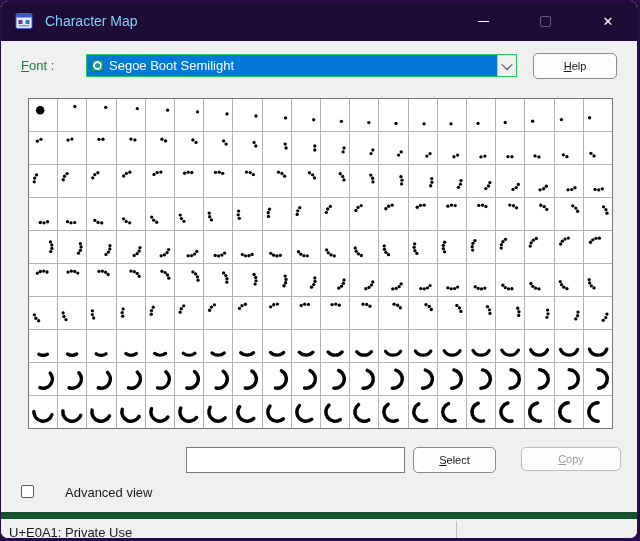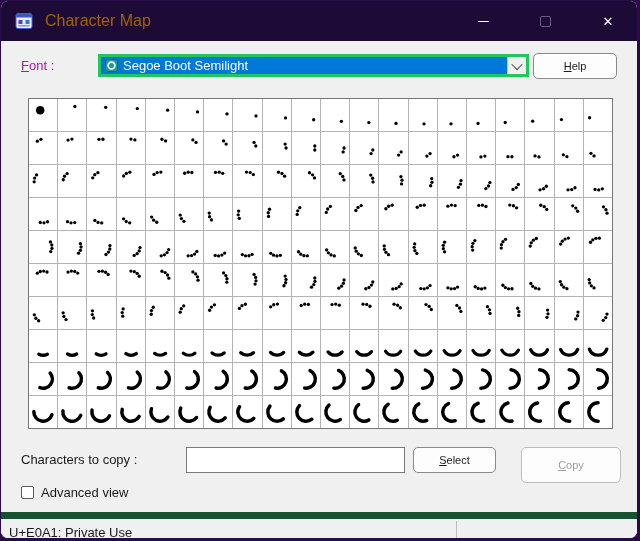--- a/index.html
+++ b/index.html
@@ -13,37 +13,37 @@
     position:relative;width:638px;height:539px;
     background:#f0f0f0;border:1px solid #2a0b49;border-radius:8px;
     overflow:hidden;box-sizing:border-box;
   }
   
   .titlebar{
     position:absolute;left:0;top:0;width:100%;height:40px;
     background:#1e0a36;display:flex;align-items:center;
   }
   .app-icon{margin-left:14px;width:18px;height:18px;flex:0 0 auto;}
-  .window-title{color:#a16207;font-size:16px;margin-left:12px;}
+  .window-title{color:#7dd3fc;font-size:14px;margin-left:12px;}
   .caption-btn{
     position:absolute;top:0;width:46px;height:40px;
     display:flex;align-items:center;justify-content:center;cursor:default;
   }
   .btn-min{left:459px;}
   .btn-max{left:521px;}
   .btn-close{left:584px;}
   .min-glyph{width:11px;height:0;border-top:1px solid #ffffff;}
   .max-glyph{width:9px;height:9px;border:1px solid #6a5a7f;border-radius:2px;}
   .close-glyph{color:#ffffff;font-size:13px;line-height:13px;}
   
-  .font-label{position:absolute;left:20px;top:57px;font-size:13px;color:#a21caf;}
+  .font-label{position:absolute;left:20px;top:57px;font-size:13px;color:#15803d;}
   .combo{
     position:absolute;left:85px;top:53px;width:431px;height:23px;
-    box-sizing:border-box;border:3px solid #22c55e;background:#0078d7;
-    display:flex;align-items:center;margin-left:12px;
+    box-sizing:border-box;border:1px solid #22c55e;background:#0078d7;
+    display:flex;align-items:center;
   }
   .combo-icon{width:13px;height:13px;margin-left:4px;flex:0 0 auto;}
   .combo-value{color:#ffffff;font-size:13px;margin-left:5px;flex:1 1 auto;white-space:nowrap;overflow:hidden;}
   .combo-drop{
     width:18px;height:100%;background:#f0f0f0;border-left:1px solid #c9c9c9;
     display:flex;align-items:center;justify-content:center;flex:0 0 auto;
   }
   .chevron{width:7px;height:7px;border-right:1.5px solid #444;border-bottom:1.5px solid #444;
     transform:rotate(45deg) translate(-1px,-1px);}
   .push-btn{
@@ -63,22 +63,22 @@
   .cell{background:#ffffff;overflow:hidden;}
   .cell svg{display:block;width:100%;height:100%;fill:#000;}
   
   .copy-label{position:absolute;left:20px;top:451px;font-size:13px;color:#1a1a1a;}
   .copy-input{
     position:absolute;left:185px;top:446px;width:219px;height:26px;box-sizing:border-box;
     border:1px solid #7a7a7a;background:#ffffff;font-size:13px;
     font-family:"Liberation Sans",sans-serif;padding:0 5px;outline:none;
   }
   .btn-select{left:412px;top:446px;width:83px;height:26px;}
-  .btn-copy{left:520px;top:446px;width:100px;height:36px;color:#9d9d9d;border-color:#bdbdbd;}
-  .advanced{position:absolute;left:20px;top:484px;display:flex;align-items:center;}
+  .btn-copy{left:520px;top:446px;width:100px;height:24px;color:#9d9d9d;border-color:#bdbdbd;}
+  .advanced{position:absolute;left:20px;top:484px;display:flex;align-items:flex-start;gap:24px;}
   .checkbox{
     width:13px;height:13px;box-sizing:border-box;background:#ffffff;
     border:1px solid #5a5a5a;border-radius:2px;flex:0 0 auto;
   }
   .advanced-label{font-size:13px;color:#1a1a1a;margin-left:7px;}
   
   .statusbar{
     position:absolute;left:0;top:511px;width:100%;height:27px;
     background:#f0f0f0;border-top:7px solid #14532d;
     display:flex;align-items:center;
@@ -1382,21 +1382,20 @@
           <path d="M 15.18 25.98 A 9.5 9.5 0 0 1 13.72 7.03" fill="none" stroke="#000000" stroke-width="3.6" stroke-linecap="round"></path>
         </svg>
       </div>
       <div class="cell">
         <svg viewBox="0 0 29 33" preserveAspectRatio="none">
           <path d="M 14.55 26.00 A 9.5 9.5 0 1 1 14.48 7.00" fill="none" stroke="#000000" stroke-width="3.6" stroke-linecap="round"></path>
         </svg>
       </div>
     </div>
 
-  <span class="copy-label">Characters to copy :</span>
   <input class="copy-input" type="text" value="" style="">
   <div class="push-btn btn-select">
     <span><u>S</u>elect</span>
   </div>
   <div class="push-btn btn-copy">
     <span><u>C</u>opy</span>
   </div>
 
   <div class="advanced">
     <span class="checkbox"></span>

